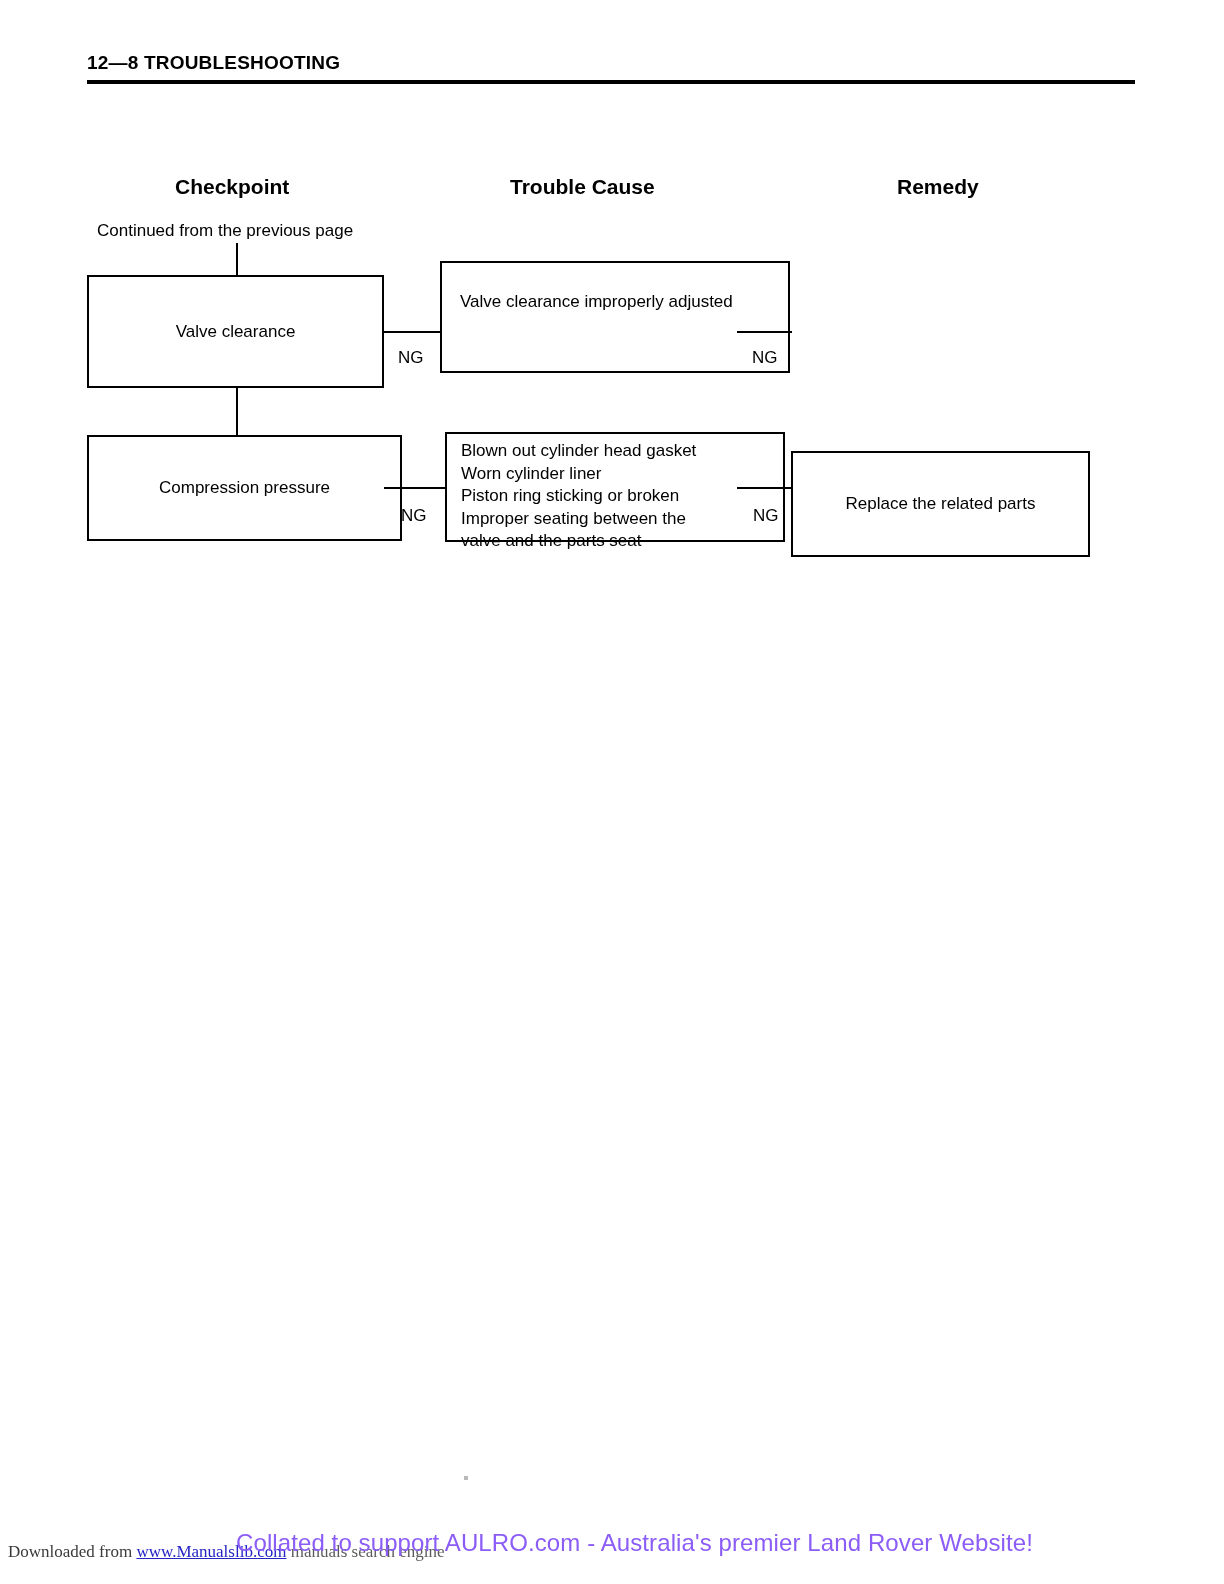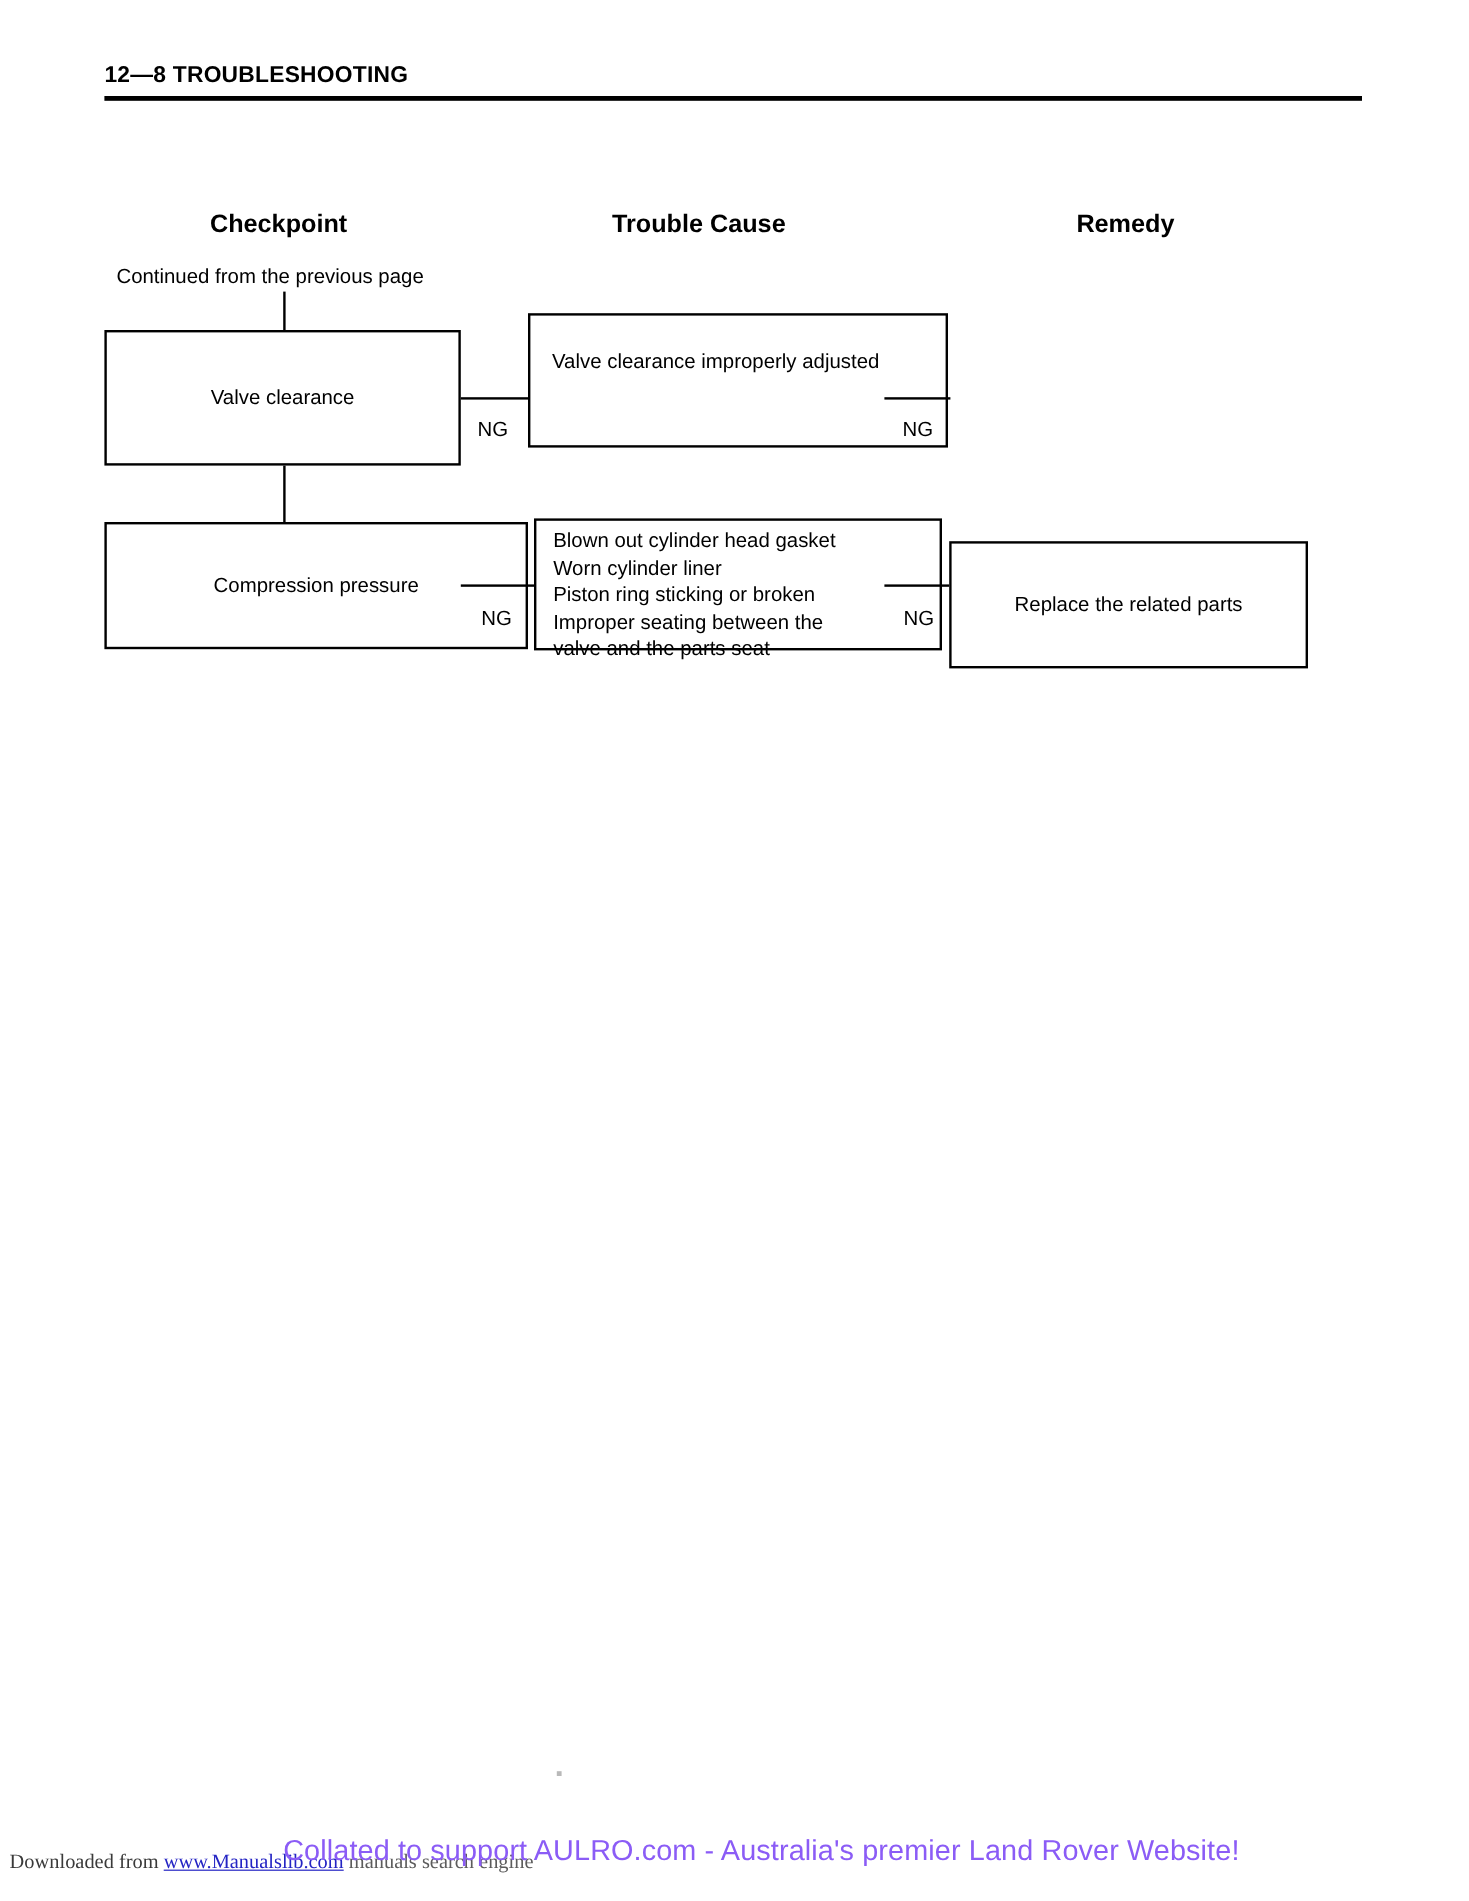--- a/index.html
+++ b/index.html
@@ -102,21 +102,21 @@
     top: 6px;
     text-align: left;
     line-height: 22.5px;
   }
 
   
   #box-valve-clearance   { left: 87px;  top: 275px; width: 297px; height: 113px; }
   #box-valve-cause       { left: 440px; top: 261px; width: 350px; height: 112px; }
   #box-valve-remedy      { left: 791px; top: 275px; width: 299px; height: 113px; }
   
-  #box-compression       { left: 87px;  top: 435px; width: 353px; height: 106px; }
+  #box-compression       { left: 87px;  top: 435px; width: 315px; height: 106px; }
   #box-compression-cause { left: 445px; top: 432px; width: 340px; height: 110px; }
   #box-compression-remedy{ left: 791px; top: 435px; width: 299px; height: 106px; margin-top: 16px; }
 
   
   .vline {
     position: absolute;
     width: 2px;
     background: #000000;
   }
   .hline {

